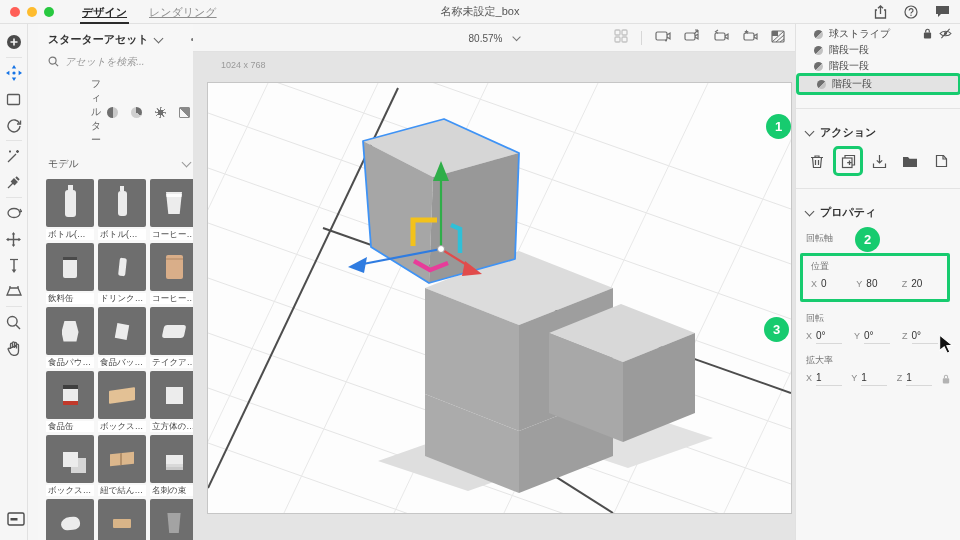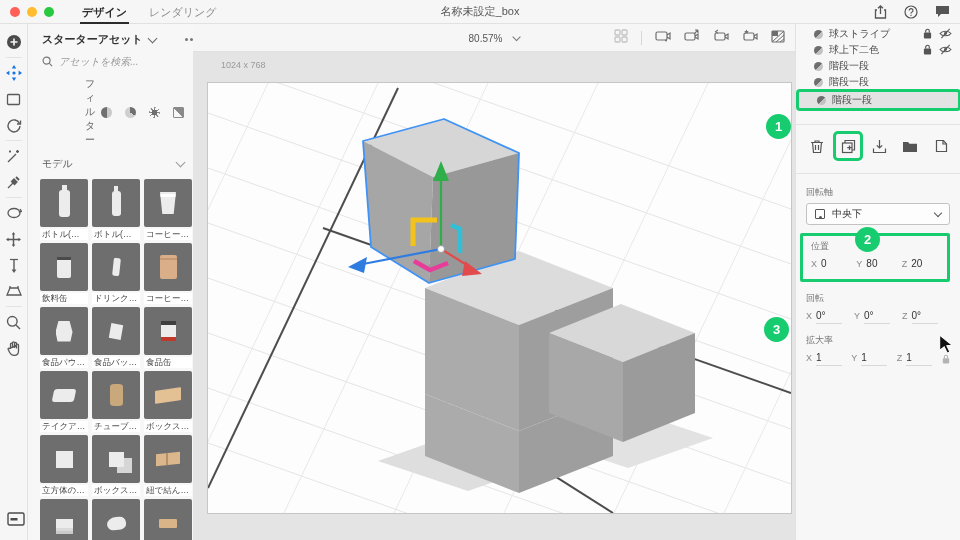--- a/index.html
+++ b/index.html
@@ -9,36 +9,36 @@
   *{margin:0;padding:0;box-sizing:border-box;font-family:"Liberation Sans","DejaVu Sans",sans-serif;}
   body{width:960px;height:540px;overflow:hidden;background:#fff;}
   .app{position:relative;width:960px;height:540px;background:var(--bg);}
 
   
   .titlebar{position:absolute;left:0;top:0;width:960px;height:24px;background:var(--bg);border-bottom:1px solid var(--line);display:flex;align-items:center;}
   .lights{display:flex;gap:7px;margin-left:10px;}
   .light{width:10px;height:10px;border-radius:50%;}
   .l-red{background:#ff5f57}.l-yellow{background:#febc2e}.l-green{background:#28c840}
   .tabs{display:flex;gap:22px;margin-left:28px;height:24px;align-items:center;}
-  .tab{font-size:11px;color:var(--muted);position:relative;height:24px;line-height:24px;cursor:default;}
+  .tab{font-size:11px;color:var(--muted);position:relative;height:24px;line-height:24px;cursor:default;text-decoration:underline;}
   .tab.active{color:#2b2b2b;font-weight:bold;}
   .tab.active::after{content:"";position:absolute;left:-2px;right:-2px;bottom:0;height:2px;background:#2b2b2b;}
   .doc-title{position:absolute;left:50%;transform:translateX(-50%);font-size:11px;color:#555;}
   .tb-icons{position:absolute;right:10px;display:flex;gap:17px;align-items:center;}
   .tb-icons svg{display:block}
 
   
   .toolcol{position:absolute;left:0;top:24px;width:28px;height:516px;background:var(--bg);border-right:1px solid var(--line);display:flex;flex-direction:column;align-items:center;padding-top:5px;}
   .tool{width:22px;height:26px;display:flex;align-items:center;justify-content:center;color:#5a5a5a;}
   .tool svg{display:block}
   .tool-sep{width:16px;height:1px;background:#e3e3e3;margin:2px 0;}
   .panel-toggle{position:absolute;left:5px;bottom:8px;}
 
   
-  .assets{position:absolute;left:32px;top:24px;width:165px;height:516px;background:var(--panel);border-right:1px solid var(--line);overflow:hidden;}
+  .assets{position:absolute;left:38px;top:24px;width:165px;height:516px;background:var(--panel);border-right:1px solid var(--line);overflow:hidden;}
   .ap-head{display:flex;align-items:center;padding:8px 8px 2px 10px;}
   .ap-title{font-size:11px;font-weight:bold;color:#333;}
   .chev{width:7px;height:7px;border-right:1.5px solid #666;border-bottom:1.5px solid #666;transform:rotate(45deg);margin:-3px 0 0 6px;display:inline-block;}
   .dots{margin-left:auto;width:3px;height:3px;border-radius:50%;background:#777;box-shadow:5px 0 0 #777,10px 0 0 #777;}
   .ap-search{display:flex;align-items:center;gap:6px;padding:7px 10px 4px 10px;}
   .ap-search input{border:none;outline:none;background:transparent;font-size:10px;font-style:italic;color:#555;width:120px;}
   .ap-search input::placeholder{color:#9a9a9a;}
   .ap-filter{display:flex;align-items:center;padding:6px 12px 4px 10px;}
   .ap-filter .flabel{font-size:10px;color:#666;margin-left:43px;}
   .ficons{margin-left:auto;display:flex;gap:13px;align-items:center;}
@@ -338,38 +338,32 @@
 
     <div class="acell">
       <div class="thumb">
             <div class="obj s-sachet"></div>
           </div>
       <span class="alabel">食品バッ…</span>
     </div>
 
     <div class="acell">
       <div class="thumb">
+            <div class="obj s-clam"></div>
+          </div>
+      <span class="alabel">テイクア…</span>
+    </div>
+
+    <div class="acell">
+      <div class="thumb">
             <div class="obj s-foodcan"></div>
           </div>
       <span class="alabel">食品缶</span>
     </div>
 
-    <div class="acell">
-      <div class="thumb">
-            <div class="obj s-clam"></div>
-          </div>
-      <span class="alabel">テイクア…</span>
-    </div>
-
-    <div class="acell">
-      <div class="thumb">
-            <div class="obj s-tube"></div>
-          </div>
-      <span class="alabel">チューブ…</span>
-    </div>
 
     <div class="acell">
       <div class="thumb">
             <div class="obj s-boxtan"></div>
           </div>
       <span class="alabel">ボックス…</span>
     </div>
 
     <div class="acell">
       <div class="thumb">
@@ -561,39 +555,20 @@
         <span class="ic-eye">
           <svg width="13" height="11" viewBox="0 0 14 12" fill="none" stroke="#555" stroke-width="1.1">
                 <path d="M1 6c2.4-3.4 9.6-3.4 12 0c-2.4 3.4-9.6 3.4-12 0z"></path>
                 <circle cx="7" cy="6" r="1.6" fill="#555" stroke="none"></circle>
                 <line x1="2.5" y1="11" x2="11.5" y2="1"></line>
               </svg>
         </span>
       </span>
     </div>
 
-    <div class="scene-row">
-      <span class="sphere"></span>
-      <span class="slbl">球上下二色</span>
-      <span class="ric">
-        <span class="ic-lock">
-          <svg width="9" height="11" viewBox="0 0 10 12" fill="#555">
-                <rect x="1" y="5" width="8" height="6.5" rx="1"></rect>
-                <path d="M3 5V3.3a2 2 0 0 1 4 0V5" fill="none" stroke="#555" stroke-width="1.3"></path>
-              </svg>
-        </span>
-        <span class="ic-eye">
-          <svg width="13" height="11" viewBox="0 0 14 12" fill="none" stroke="#555" stroke-width="1.1">
-                <path d="M1 6c2.4-3.4 9.6-3.4 12 0c-2.4 3.4-9.6 3.4-12 0z"></path>
-                <circle cx="7" cy="6" r="1.6" fill="#555" stroke="none"></circle>
-                <line x1="2.5" y1="11" x2="11.5" y2="1"></line>
-              </svg>
-        </span>
-      </span>
-    </div>
 
     <div class="scene-row">
       <span class="sphere"></span>
       <span class="slbl">階段一段</span>
       <span class="ric">
         
         
       </span>
     </div>
 
@@ -609,20 +584,24 @@
     <div class="scene-row selected">
       <span class="sphere"></span>
       <span class="slbl">階段一段</span>
       <span class="ric">
         
         
       </span>
     </div>
   </div>
     <div class="divider"></div>
+    <div class="sec-head">
+      <span class="chev"></span>
+      <span>アクション</span>
+    </div>
     <div class="actions-row">
       <span class="act">
         <svg width="14" height="15" viewBox="0 0 14 15" fill="none" stroke="#555" stroke-width="1.2">
             <path d="M1 3.5h12M5 3.5V2h4v1.5M2.5 3.5l1 10h7l1-10"></path>
             <path d="M5.5 6v5M8.5 6v5"></path>
           </svg>
       </span>
       <span class="act annotated">
         <svg width="15" height="15" viewBox="0 0 15 15" fill="none" stroke="#555" stroke-width="1.2">
             <path d="M4 4V1.5h9.5V11H11"></path>
@@ -642,27 +621,26 @@
           </svg>
       </span>
       <span class="act">
         <svg width="13" height="14" viewBox="0 0 13 14" fill="none" stroke="#555" stroke-width="1.2">
             <path d="M1.5 1.5h7L11.5 5v7.5h-10z"></path>
             <path d="M8 1.5V5h3.5"></path>
           </svg>
       </span>
     </div>
     <div class="divider"></div>
+    <div class="sec-head">
+      <span class="chev"></span>
+      <span>プロパティ</span>
+    </div>
     <div class="prop-body">
       <div class="pivot-label">回転軸</div>
-      <div class="pivot-dd">
-        <span class="pivot-ic"></span>
-        <span class="pvtxt">中央下</span>
-        <span class="chev"></span>
-      </div>
       <div id="prop-groups">
     <div class="prop-group annotated">
       <div class="prop-label">位置</div>
       <div class="prop-row">
     <div class="prop-cell">
       <span class="axis">X</span>
       <span class="pval">0</span>
     </div>
 
     <div class="prop-cell">

